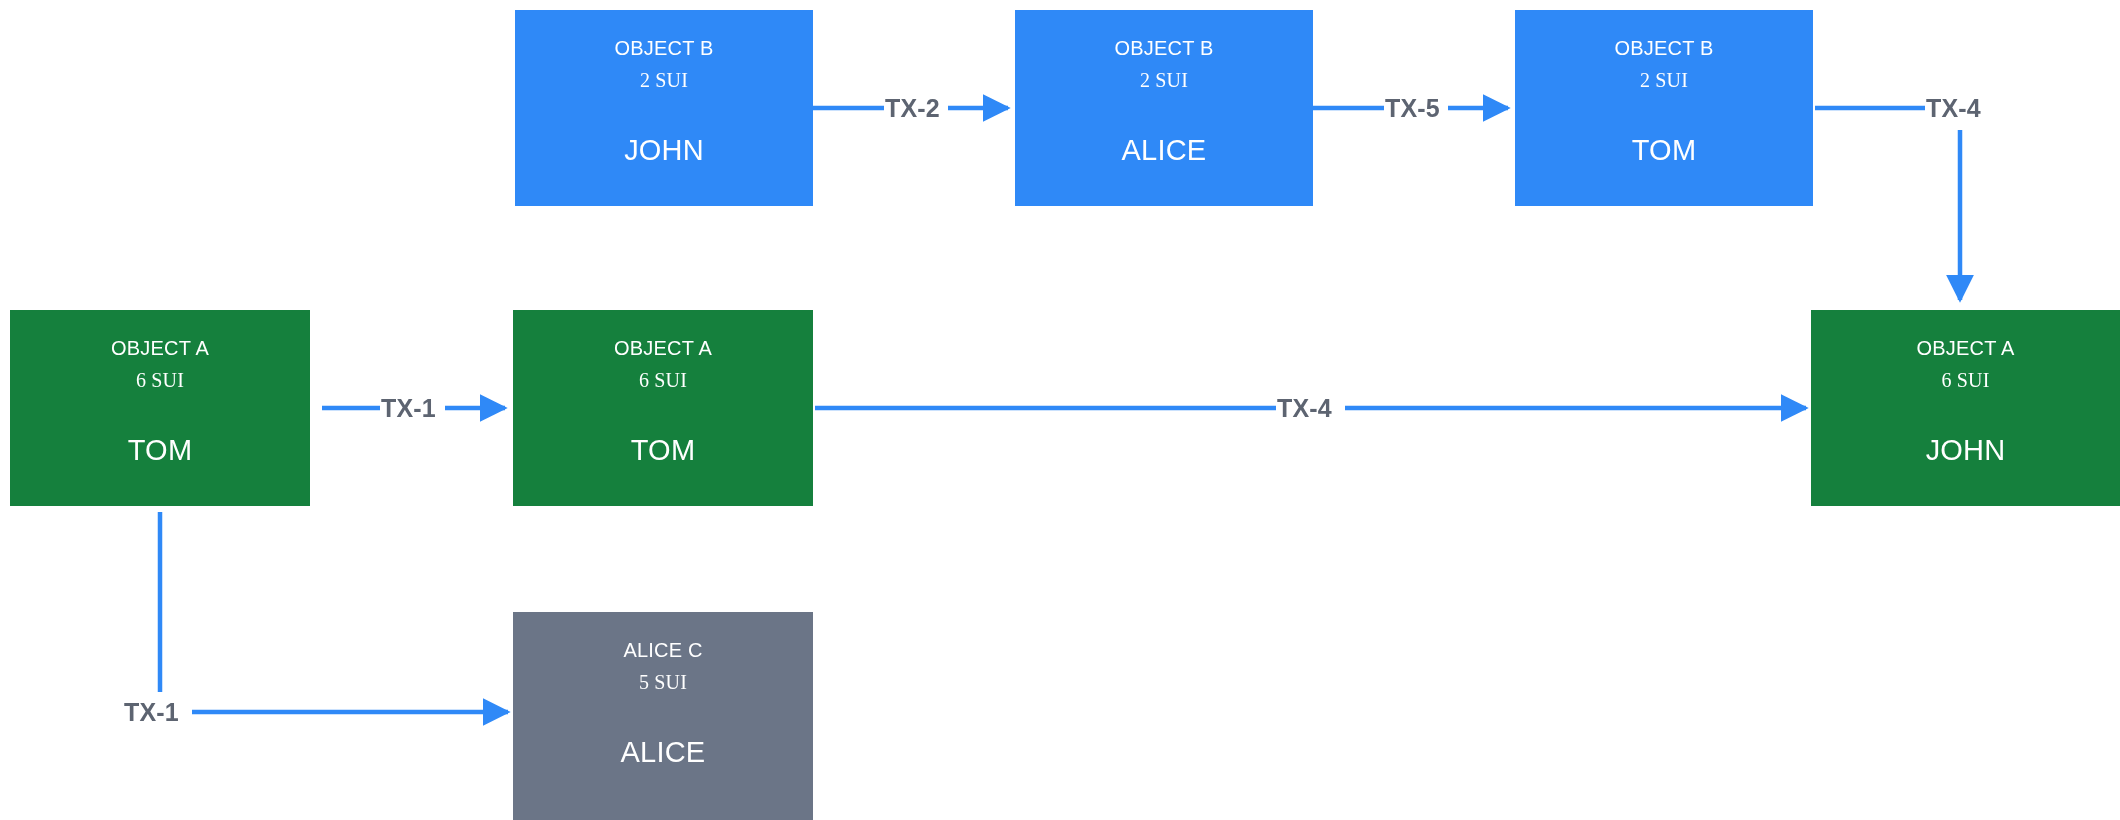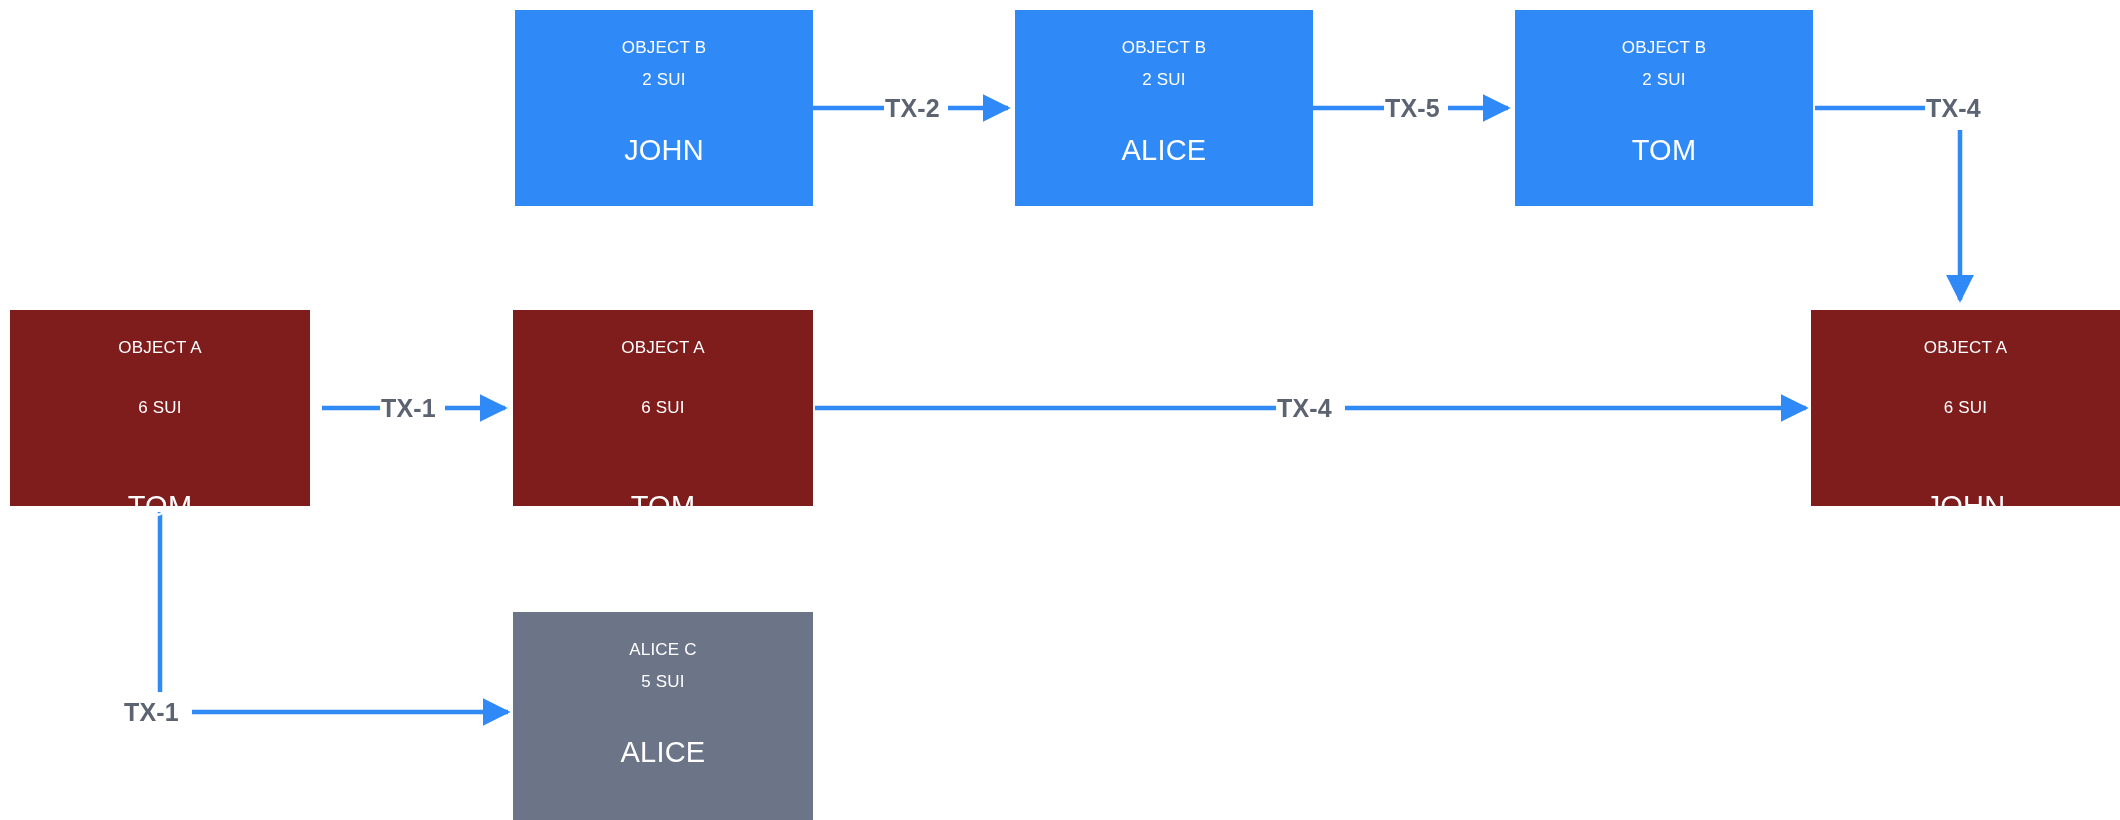--- a/index.html
+++ b/index.html
@@ -20,36 +20,36 @@
   }
   .node {
     position: absolute;
     box-sizing: border-box;
     display: flex;
     flex-direction: column;
     align-items: center;
     color: #ffffff;
   }
   .node .obj-line {
-    font-size: 17px;
+    font-size: 20px;
     line-height: 32px;
     letter-spacing: 0.2px;
     white-space: nowrap;
   }
   .node .obj-name { margin-top: 22px; }
-  .node .obj-amount { margin-top: 0px; }
+  .node .obj-amount { margin-top: 0px; font-family: Liberation Serif, serif; }
   .node .owner {
     font-size: 29px;
     line-height: 32px;
     margin-top: 38px;
     letter-spacing: 0.2px;
     white-space: nowrap;
   }
   .node.blue  { background: #2f89f7; }
-  .node.black { background: #7f1d1d; gap: 28px; }
+  .node.black { background: #15803d; }
   .node.gray  { background: #6b7587; }
 
   .edge-label {
     position: absolute;
     font-size: 25px;
     line-height: 30px;
     color: #5d6471;
     white-space: nowrap;
     letter-spacing: 0.2px;
     font-weight: bold;

